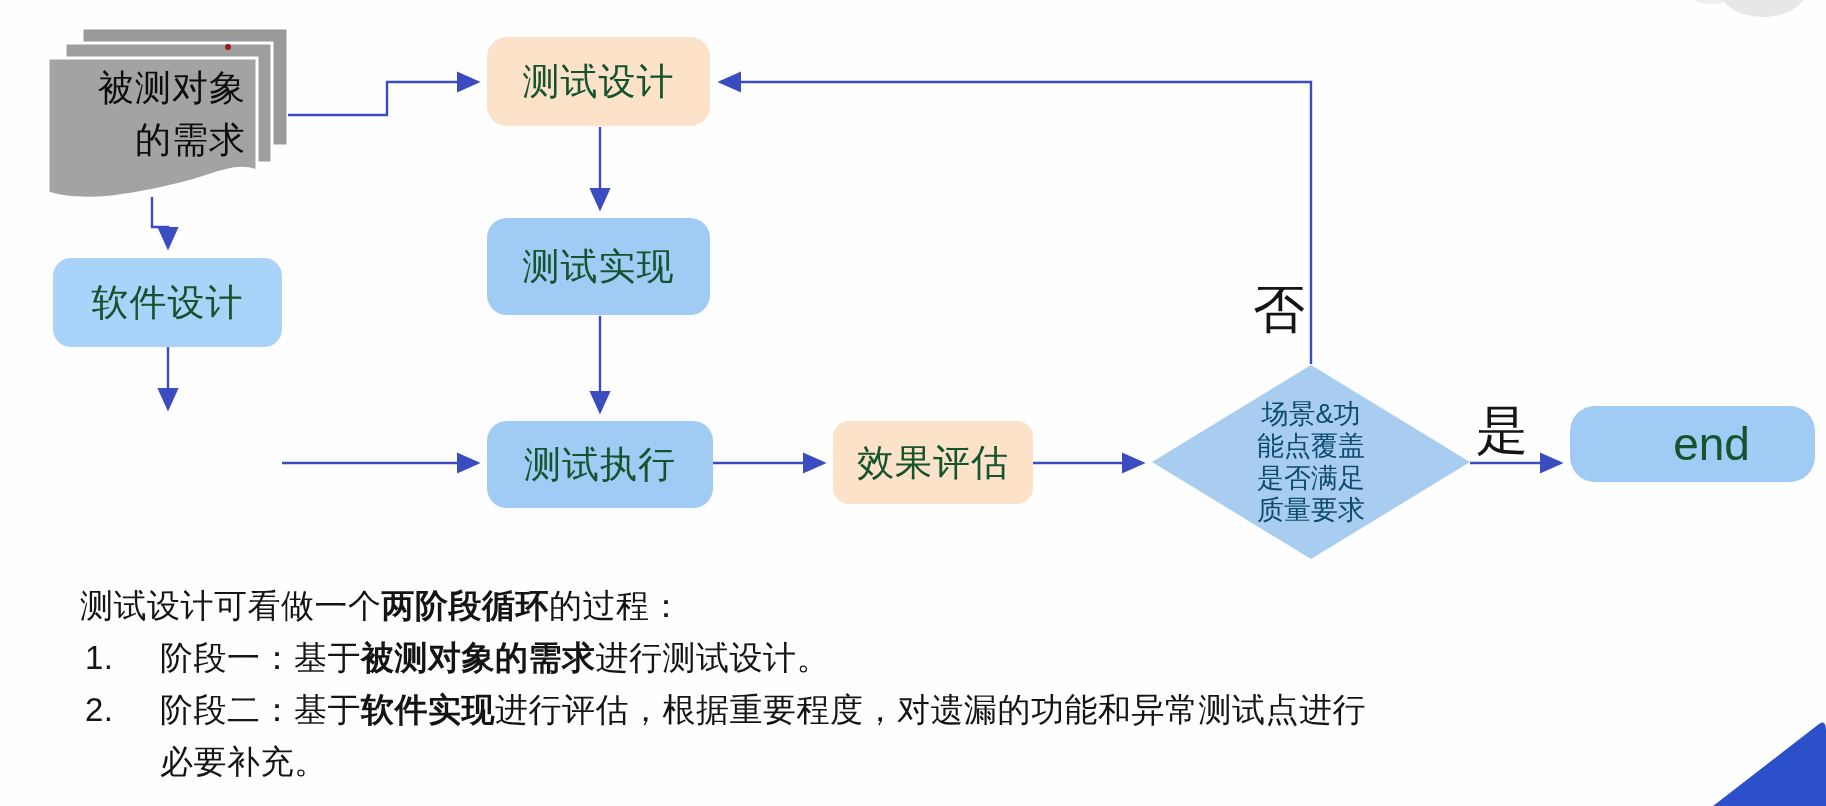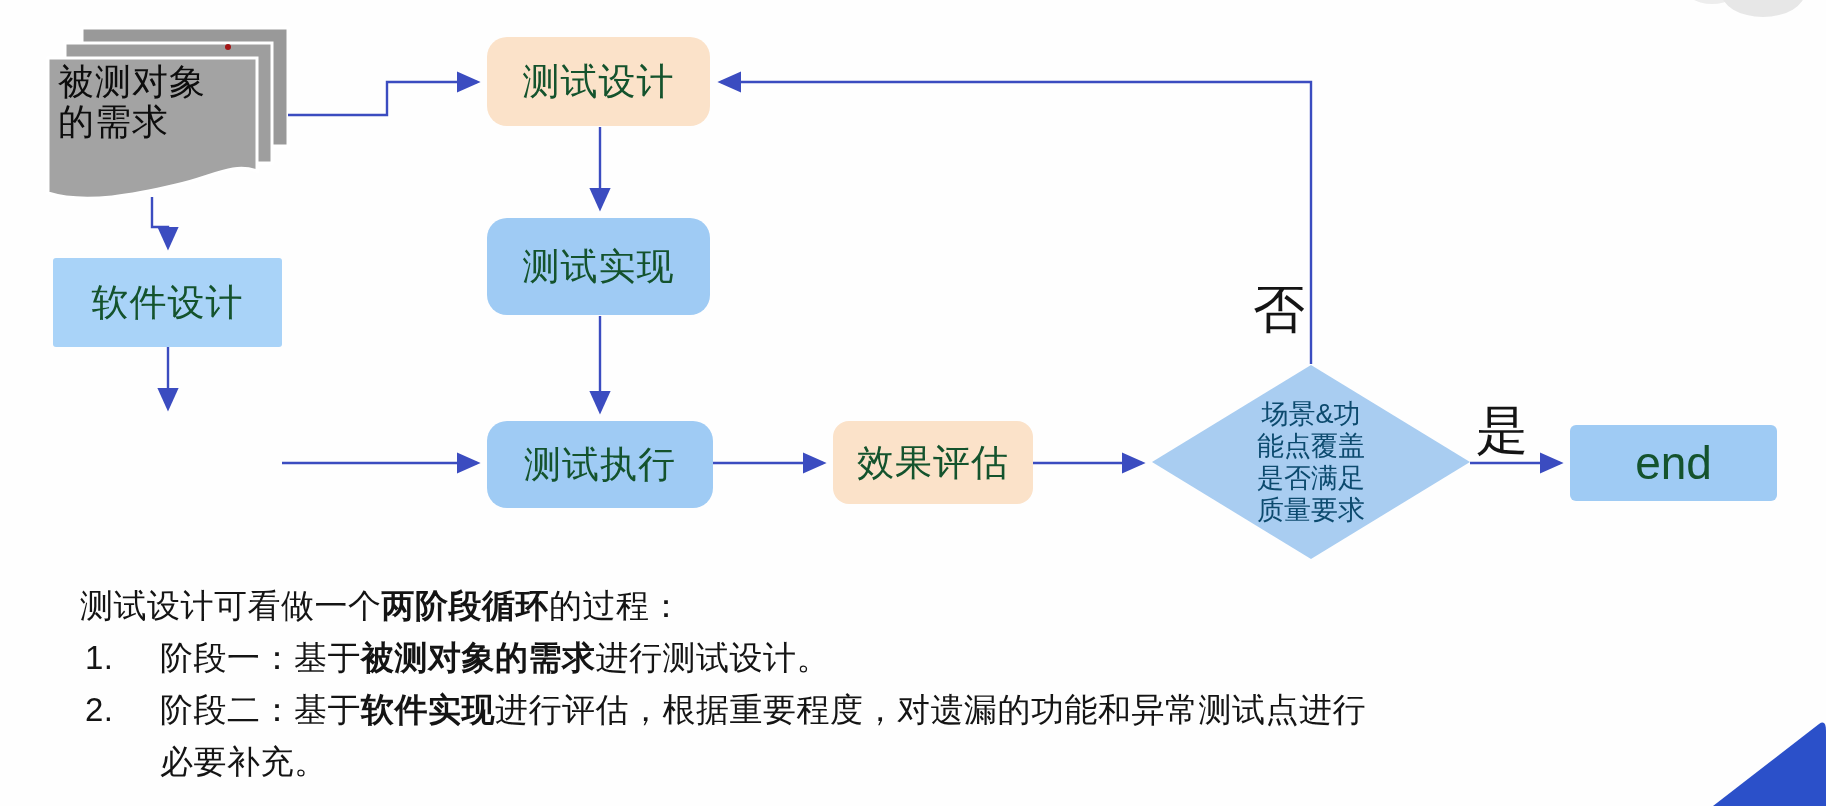--- a/index.html
+++ b/index.html
@@ -17,22 +17,22 @@
     display:flex;align-items:center;justify-content:center;
     font-size:37px;letter-spacing:1px;color:#14532d;
     text-align:center;
   }
   .rounded{border-radius:20px;}
   .blue{background:#9fcbf4;}
   .peach{background:#fbe2c9;}
   .rect{background:#a9d3f8;border-radius:3px;}
   .doc-label{
     position:absolute;z-index:2;
-    white-space:pre-line;text-align:left;
-    font-size:36px;line-height:40px;letter-spacing:1px;color:#0d0d0d;
+    white-space:pre-line;text-align:right;
+    font-size:36px;line-height:52px;letter-spacing:1px;color:#0d0d0d;
   }
   .decision{
     position:absolute;z-index:2;
     display:flex;align-items:center;justify-content:center;
     background:#a9cdf1;
     clip-path:polygon(50% 0%,100% 50%,50% 100%,0% 50%);
   }
   .decision-text{
     white-space:pre-line;text-align:center;
     font-size:27px;line-height:32px;color:#0c4a6e;
@@ -93,35 +93,35 @@
     <path d="M1713,806 L1819,724 Q1826,719 1826,731 L1826,806 Z" fill="#2b50c9"></path>
   </svg>
 
   <div class="doc-label" style="left:58px;top:62px;width:188px;">被测对象
 的需求</div>
 
   <div class="node rounded peach" style="left:487px;top:37px;width:223px;height:89px;">测试设计</div>
 
   <div class="node rounded blue" style="left:487px;top:218px;width:223px;height:97px;">测试实现</div>
 
-  <div class="node rect" style="left:53px;top:258px;width:229px;height:89px;">软件设计</div>
+  <div class="node rect" style="left:53px;top:258px;width:229px;height:89px;border-radius:18px;">软件设计</div>
 
 
   <div class="node rounded blue" style="left:487px;top:421px;width:226px;height:87px;">测试执行</div>
 
   <div class="node rounded peach" style="left:833px;top:421px;width:200px;height:83px;border-radius:16px;font-family:Liberation Serif, serif;">效果评估</div>
 
   <div class="decision" style="left:1152px;top:365px;width:318px;height:194px;">
     <div class="decision-text">场景&amp;功
 能点覆盖
 是否满足
 质量要求</div>
   </div>
 
-  <div class="node rounded blue end-node" style="left:1570px;top:425px;width:207px;height:76px;border-radius:6px;">end</div>
+  <div class="node rounded blue end-node" style="left:1570px;top:406px;width:207px;height:76px;border-radius:25px;padding-left:38px;">end</div>
 
   <div class="edge-label" style="left:1253px;top:283px;">否</div>
   <div class="edge-label" style="left:1476px;top:404px;">是</div>
 
   <div class="notes">
     <div class="intro"><span>测试设计可看做一个</span><span style="font-weight: 700;">两阶段循环</span><span>的过程：</span></div>
 
     <div class="note-item item1">
       <span class="note-num">1.</span>
       <span class="note-text"><span>阶段一：基于</span><span style="font-weight: 700;">被测对象的需求</span><span>进行测试设计。</span></span>

